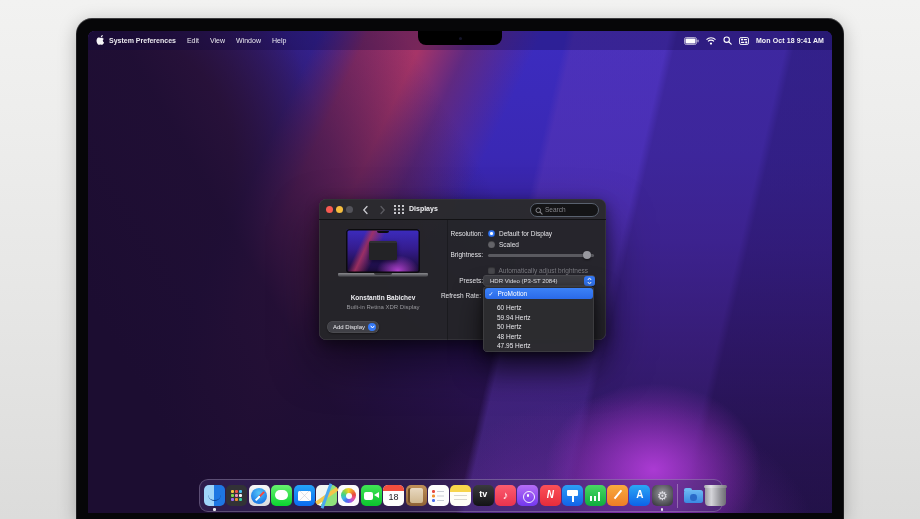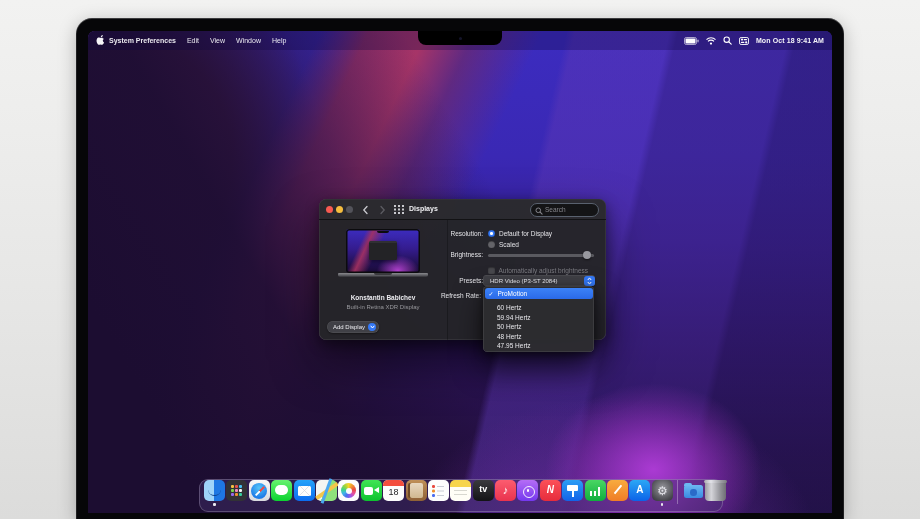--- a/index.html
+++ b/index.html
@@ -139,21 +139,21 @@
   #rate-selected { position:absolute; left:1.5px; right:1.5px; top:1.5px; height:11px;
                    background:linear-gradient(180deg,#3c82f7,#2a6ae8); border-radius:3px;
                    display:flex; align-items:center; color:#fff; }
   #rate-selected .check { width:13px; text-align:center; font-size:6px; }
   #rate-list { position:absolute; left:0; right:0; top:17px; }
   .rate-item { height:9.6px; line-height:9.6px; padding-left:14px; }
 
   
   #dock { position:absolute; left:111px; top:448px; width:524px; height:33px;
           background:rgba(68,48,110,.45); border:1px solid rgba(255,255,255,.22);
-          border-radius:9px; display:flex; padding:0 4px; gap:1.4px; }
+          border-radius:9px; display:flex; align-items:center; padding:0 4px; gap:1.4px; }
   .dock-icon { position:relative; width:21px; height:21px; border-radius:5px; flex:0 0 auto; }
   .dock-sep { width:1px; height:24px; background:rgba(255,255,255,.3); margin:0 3px; flex:0 0 auto; }
   .run-dot { position:absolute; left:50%; bottom:-4.5px; width:2.2px; height:2.2px; margin-left:-1.1px;
              border-radius:50%; background:#e8e8ee; }
 
   .di-finder { background:linear-gradient(90deg,#9fd4f9 0 50%, #1e77e3 50% 100%); }
   .di-finder::after { content:""; position:absolute; left:4px; right:4px; bottom:5px; height:7px;
                       border:1.2px solid #0d3f8a; border-top:none; border-radius:0 0 7px 7px; border-left:none; border-right:none; }
   .di-launchpad { background:#323236; }
   .di-launchpad::before { content:""; position:absolute; left:5px; top:5px; width:3px; height:3px; border-radius:1px;

